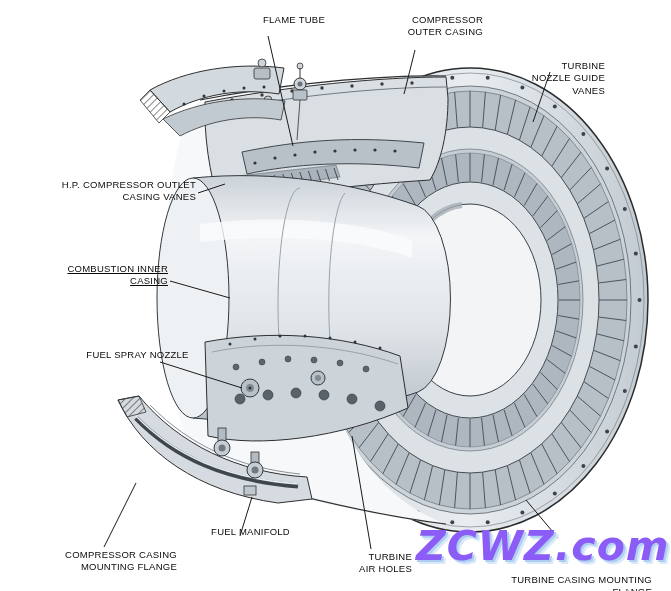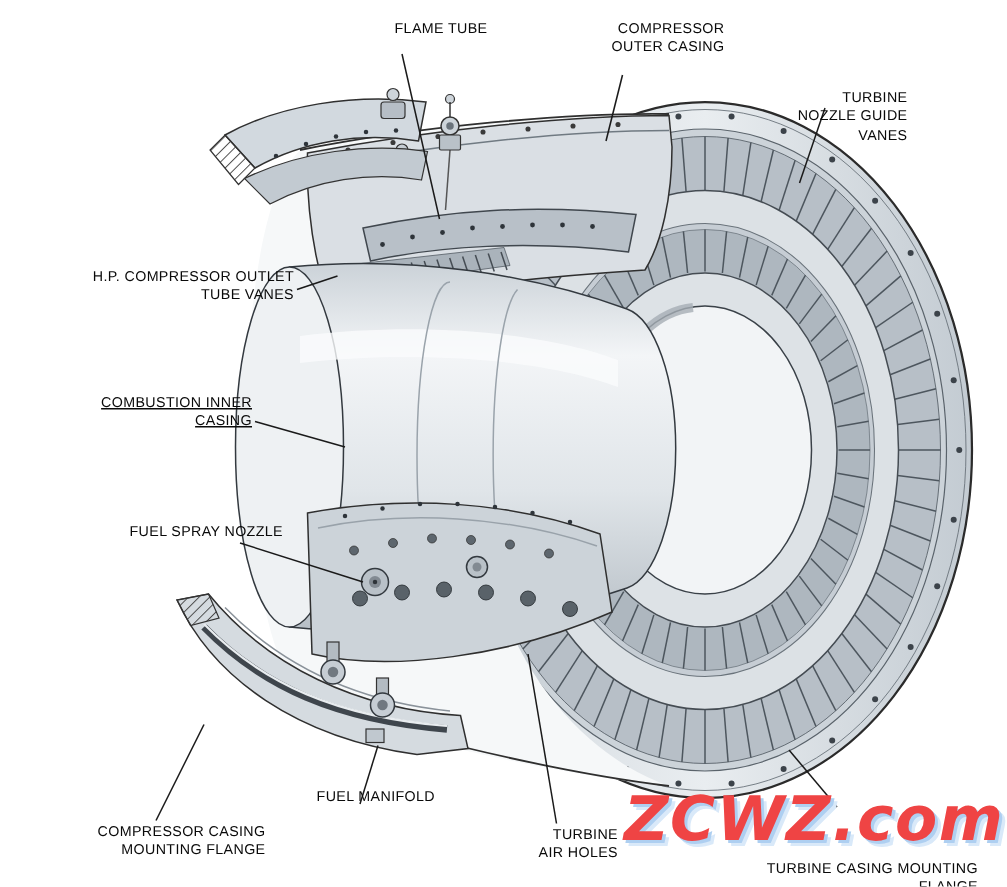--- a/index.html
+++ b/index.html
@@ -20,21 +20,21 @@
   #lbl-hp{left:28px;top:179px;width:168px;}
   #lbl-inner-casing{left:38px;top:263px;width:130px;text-decoration:underline;}
   #lbl-fsn{left:58px;top:349px;width:135px;text-align:center;padding-left:12px;}
   #lbl-fuel-manifold{left:190px;top:526px;width:100px;}
   #lbl-ccmf{left:22px;top:549px;width:155px;}
   #lbl-dilution{left:332px;top:551px;width:80px;}
   #lbl-tcmf{left:472px;top:555px;width:180px;z-index:1;margin-top:19px;}
   .watermark{
     position:absolute;left:416px;top:522px;z-index:5;
     font-family:"DejaVu Sans",sans-serif;font-style:italic;font-weight:800;
-    font-size:41px;letter-spacing:1px;color:#ef4444;
+    font-size:41px;letter-spacing:1px;color:#8b5cf6;
     text-shadow:2px 2px 0 #aecff1, 4px 4px 0 #d9e9f9;
   }
 </style>
 </head>
 <body>
 
 <div class="stage">
 
 <svg class="art" width="671" height="591" viewBox="0 0 671 591">
   <defs>
@@ -376,21 +376,21 @@
   <span>COMPRESSOR</span>
   <span>OUTER CASING</span>
 </div>
 <div class="lbl" id="lbl-tngv">
   <span>TURBINE</span>
   <span>NOZZLE GUIDE</span>
   <span>VANES</span>
 </div>
 <div class="lbl" id="lbl-hp">
   <span>H.P. COMPRESSOR OUTLET</span>
-  <span>TUBE VANES</span>
+  <span>CASING VANES</span>
 </div>
 <div class="lbl" id="lbl-inner-casing">
   <span>COMBUSTION INNER</span>
   <span>CASING</span>
 </div>
 <div class="lbl" id="lbl-fsn">
   <span>FUEL SPRAY NOZZLE</span>
 </div>
 <div class="lbl" id="lbl-fuel-manifold">
   <span>FUEL MANIFOLD</span>

